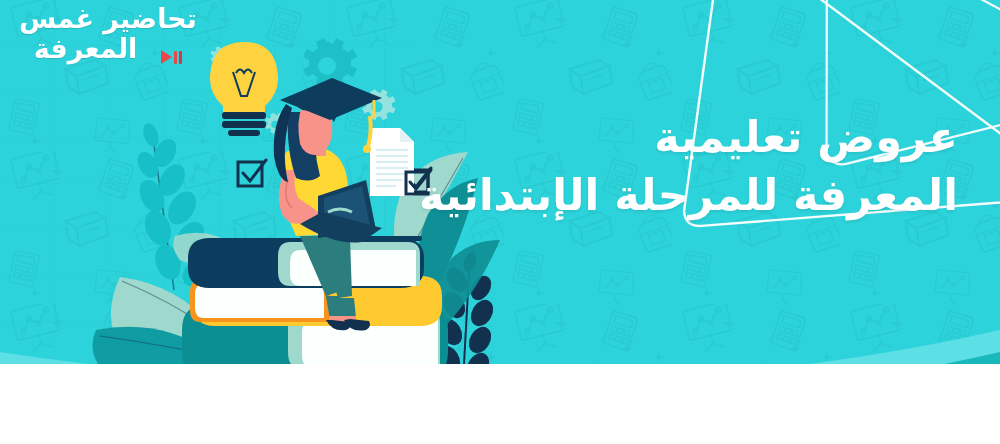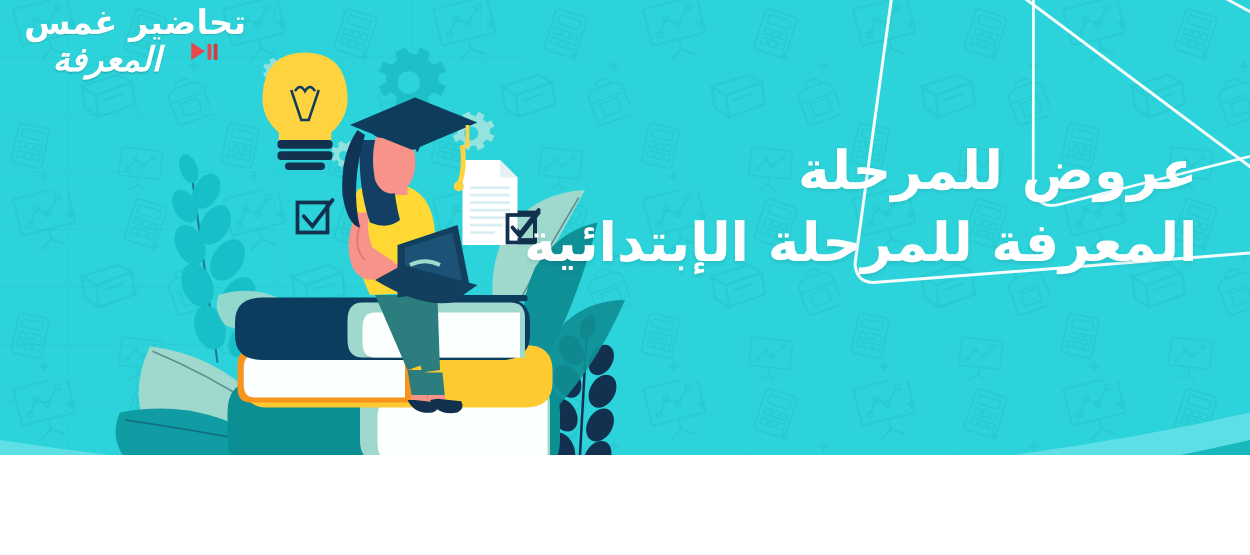--- a/index.html
+++ b/index.html
@@ -40,24 +40,23 @@
     font-weight: 700;
     font-size: 27px;
     line-height: 30px;
     letter-spacing: -1px;
     text-shadow: 0 1px 1px rgba(0,0,0,0.12);
     white-space: nowrap;
   }
   .logo-line-2 {
     display: flex;
     flex-direction: row-reverse;
-    align-items: flex-start;
+    align-items: flex-end;
     justify-content: center;
     gap: 24px;
-    font-style: italic;
   }
   #logo-arrow {
     display: inline-flex;
     align-items: center;
     gap: 2px;
   }
   .arr-bar {
     width: 3px;
     height: 13px;
     background: #e8484c;
@@ -388,17 +387,17 @@
       <span>المعرفة</span>
       <span id="logo-arrow">
         <span class="arr-bar b2"></span>
         <span class="arr-bar"></span>
         <span class="arr-tri"></span>
       </span>
     </div>
   </div>
 
   <div id="headline">
-    <div class="hl-line">عروض للمرحلة</div>
+    <div class="hl-line">عروض تعليمية</div>
     <div class="hl-line">المعرفة للمرحلة الإبتدائية</div>
   </div>
 
 </div>
 
 </body></html>

